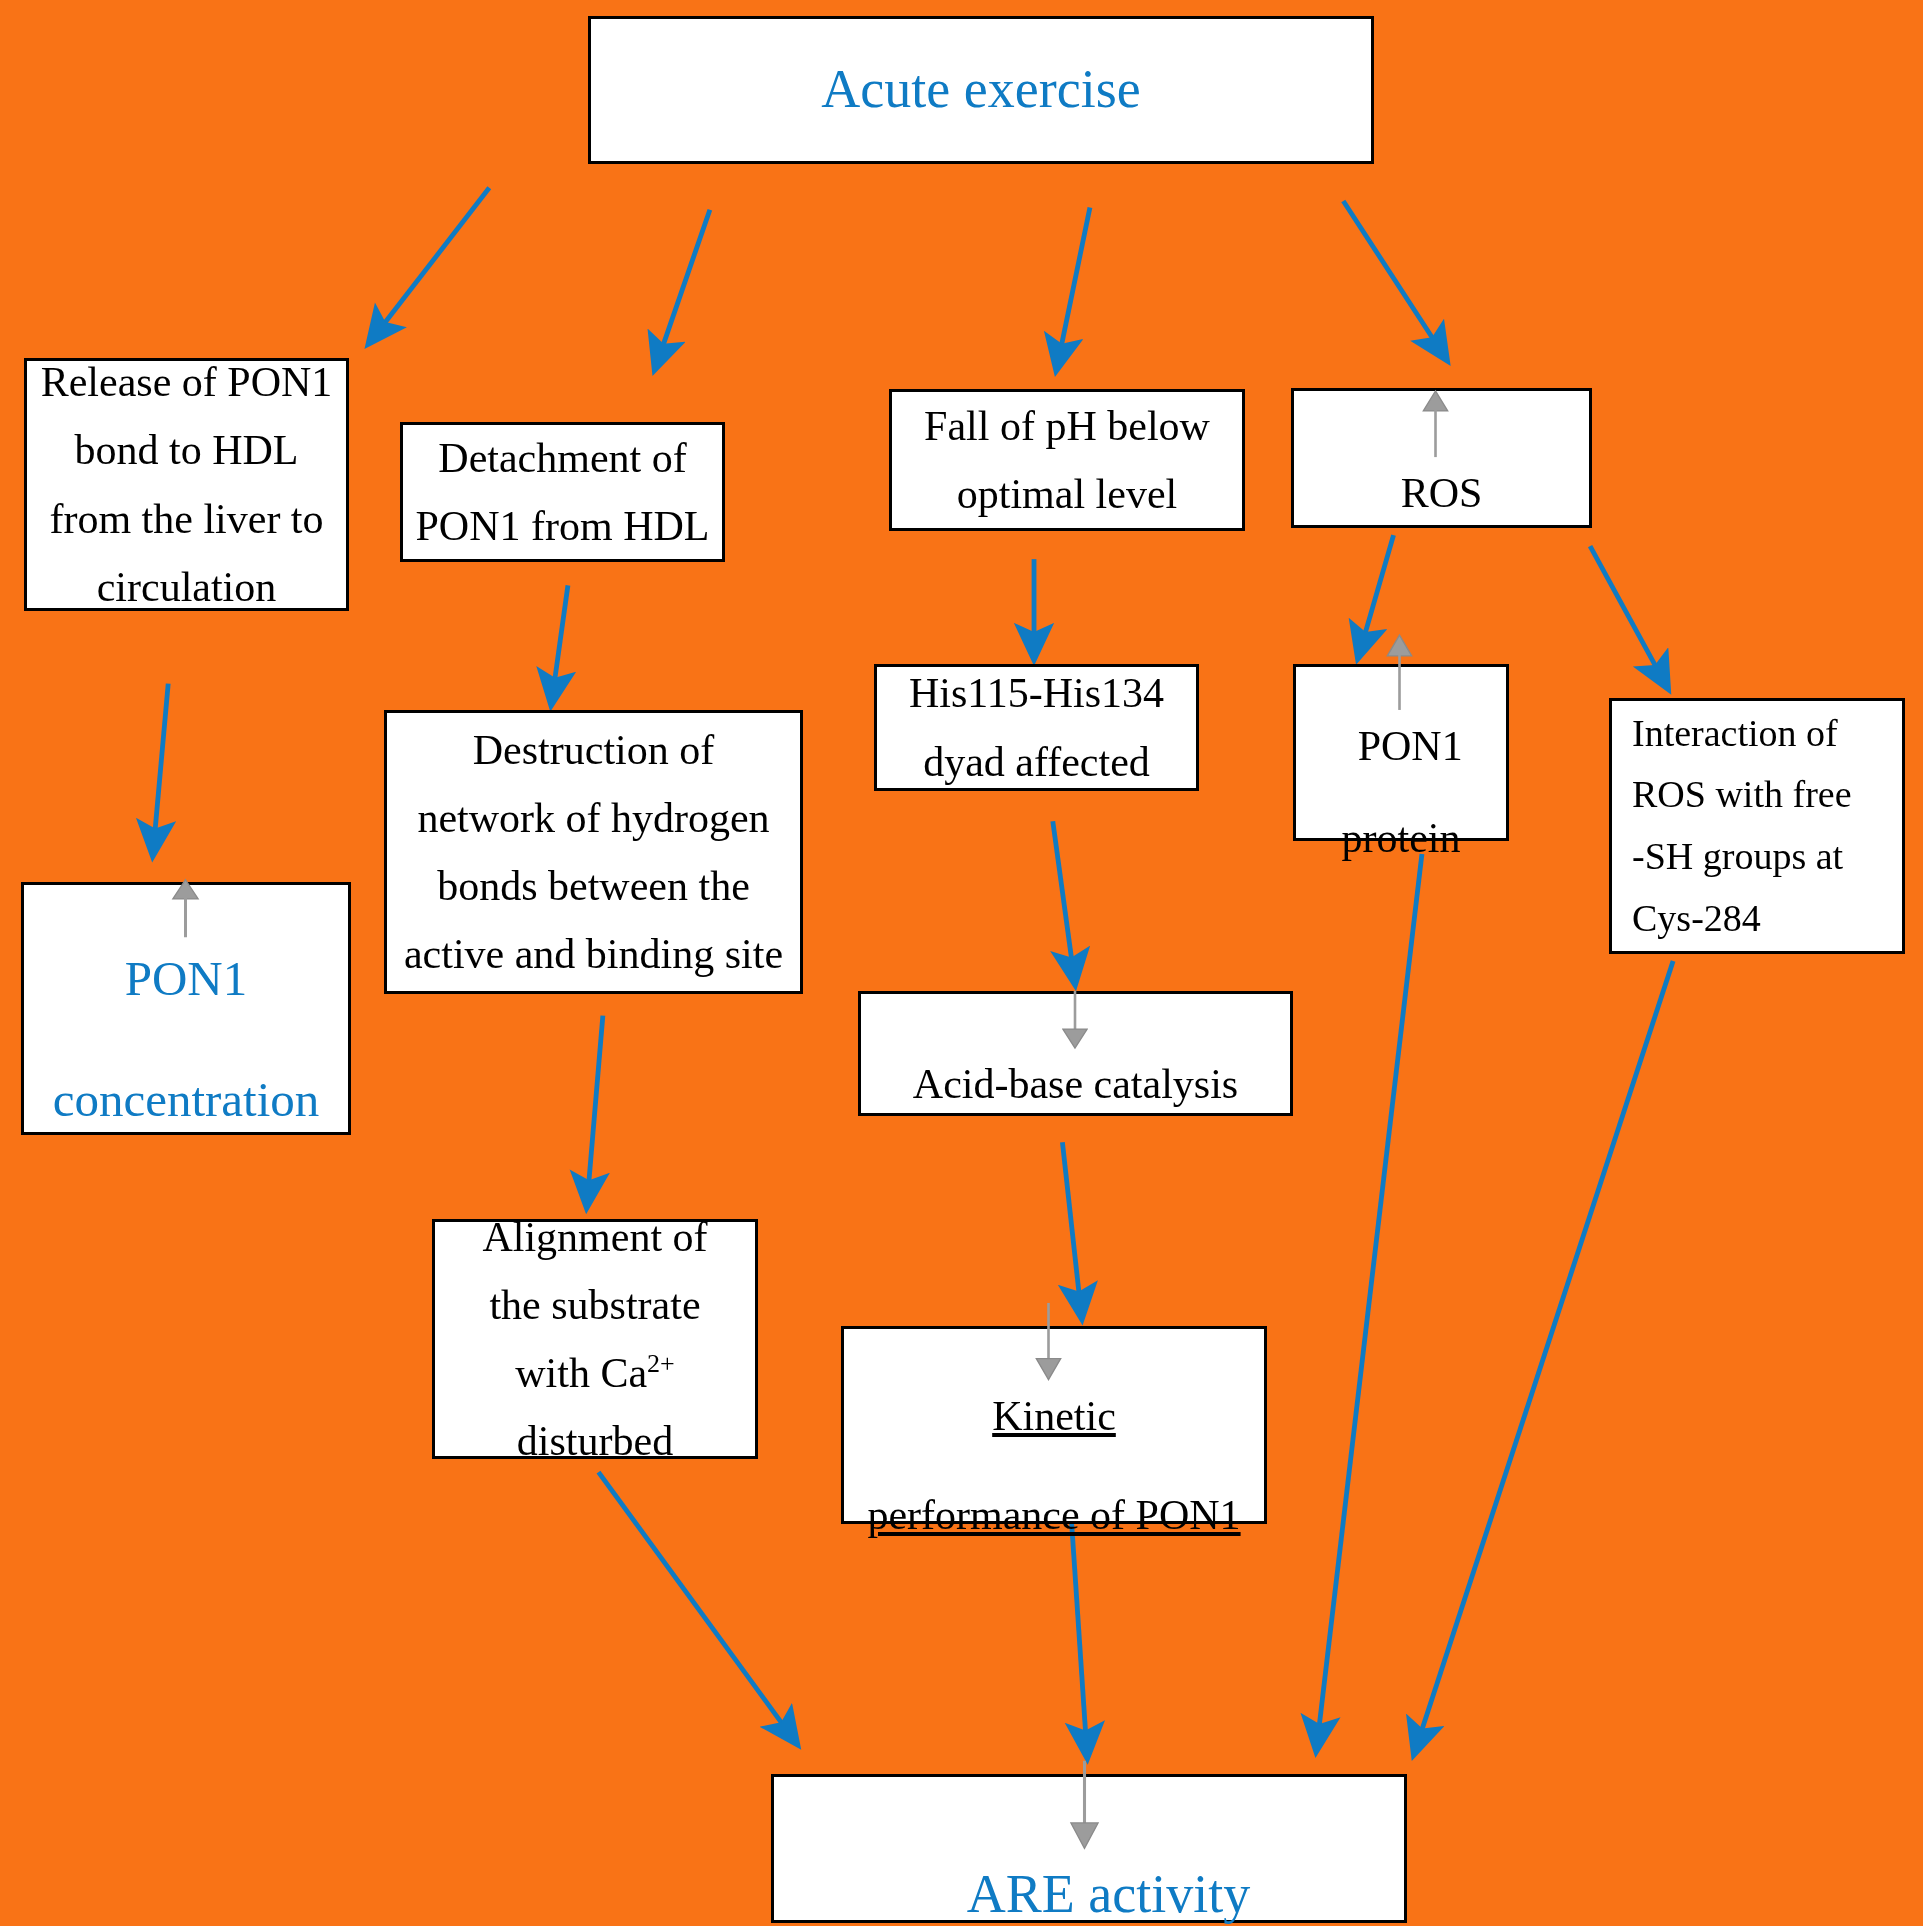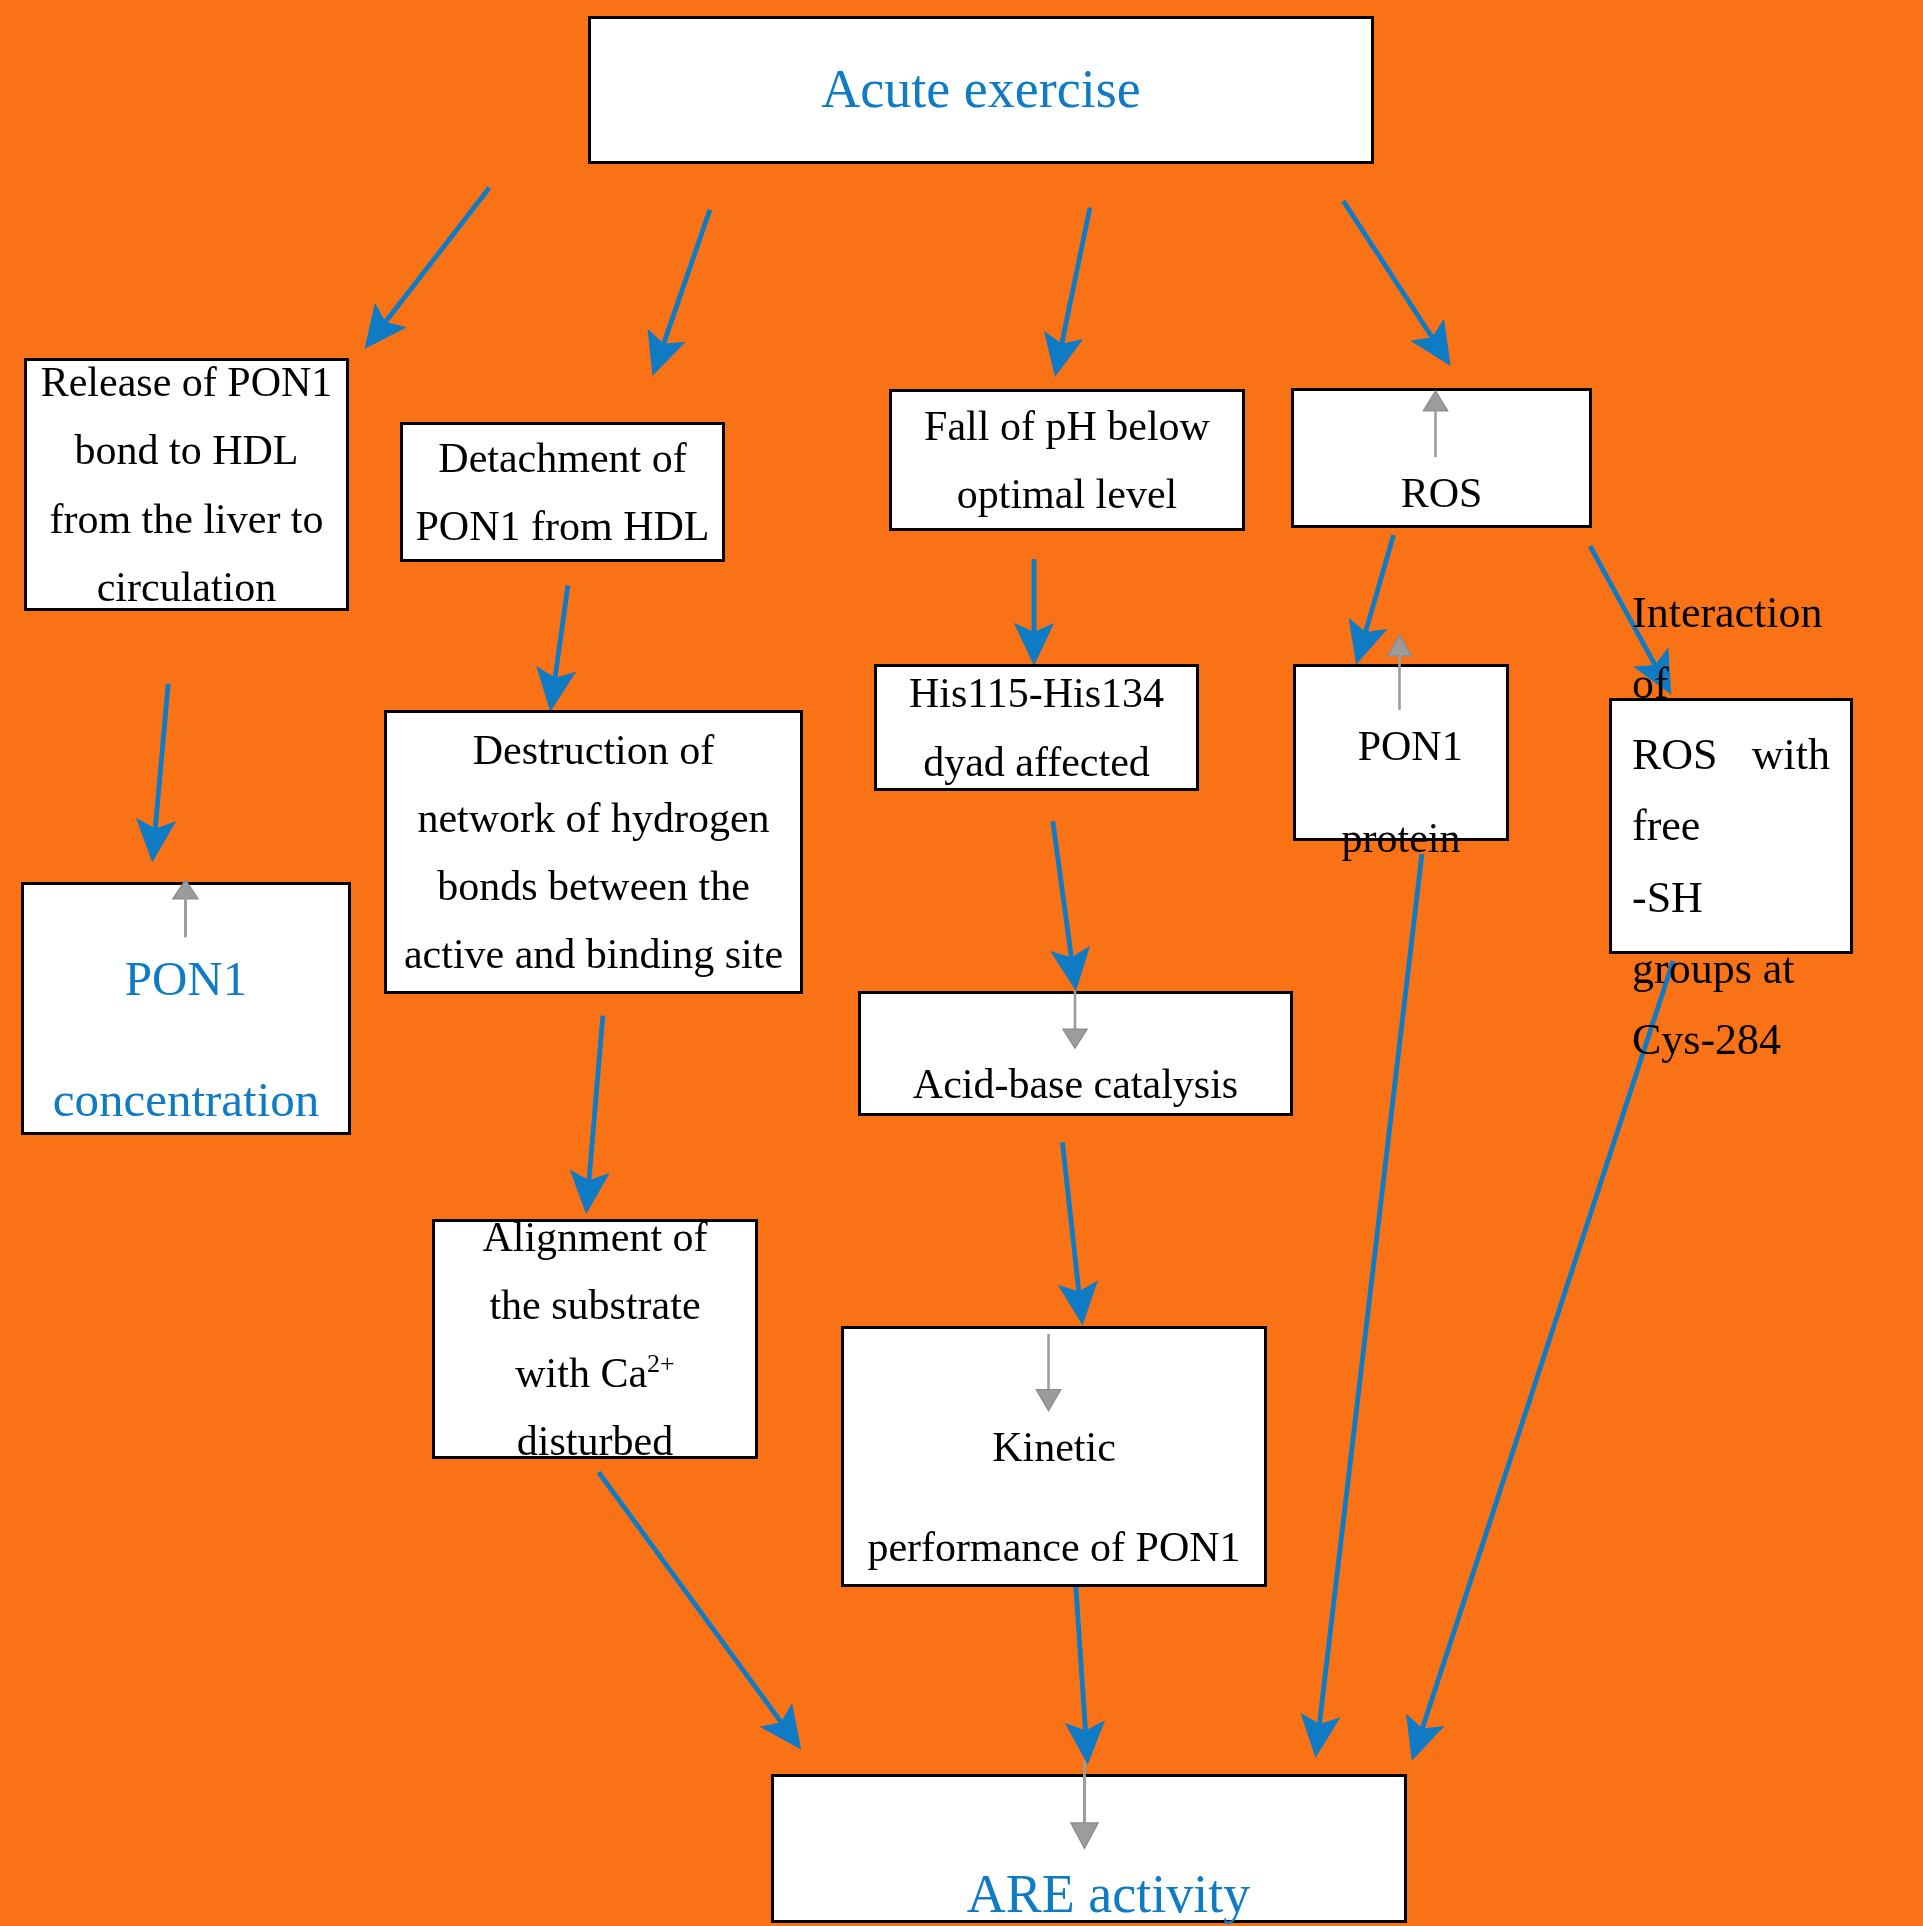--- a/index.html
+++ b/index.html
@@ -70,24 +70,24 @@
   
   #n-acute        { left:588px; top: 15.7px;  width:786px; height:148px;  font-size:54px; }
   #n-release      { left:  24px; top: 358px; width: 325px; height:253px;  font-size:42px; }
   #n-pon1conc     { left:  21px; top:882px; width: 330px; height:253px;  font-size:49px; }
   #n-detach       { left: 400px; top: 422px; width: 325px; height:140px;  font-size:42px; }
   #n-destruct     { left: 384px; top:710px; width: 419px; height:284px;  font-size:42px; }
   #n-align        { left: 432px; top:1219px; width: 326px; height:240px;  font-size:42px; }
   #n-ph           { left:889px; top: 389px; width: 356px; height:142px;  font-size:42px; }
   #n-his          { left:874px; top:664px; width: 325px; height:127px;  font-size:42px; }
   #n-acid         { left:858px; top:991px; width: 435px; height:125px;  font-size:42px; }
-  #n-kinetic      { left:841px; top:1326px; width: 426px; height:261px;  font-size:42px; }
+  #n-kinetic      { left:841px; top:1326px; width: 426px; height:198px;  font-size:42px;text-decoration:underline; }
   #n-ros          { left:1291px; top: 388px; width: 301px; height:140px;  font-size:42px; }
   #n-pon1prot     { left:1293px; top:664px; width: 216px; height:177px;  font-size:42px; }
-  #n-interaction  { left:1609px; top:698px; width: 244px; height:256px;  font-size:44px; }
+  #n-interaction  { left:1609px; top:698px; width: 296px; height:256px;  font-size:38px; }
   #n-are          { left:771px; top:1774px; width:636px; height:149px;  font-size:54px; }
 </style>
 </head>
 <body>
 
 <div id="canvas">
 
   <svg class="edges" viewBox="0 0 4402 4409">
     <defs>
       <marker id="ah" markerWidth="11" markerHeight="11" refX="2.2" refY="4.2" orient="auto" markerUnits="strokeWidth">

